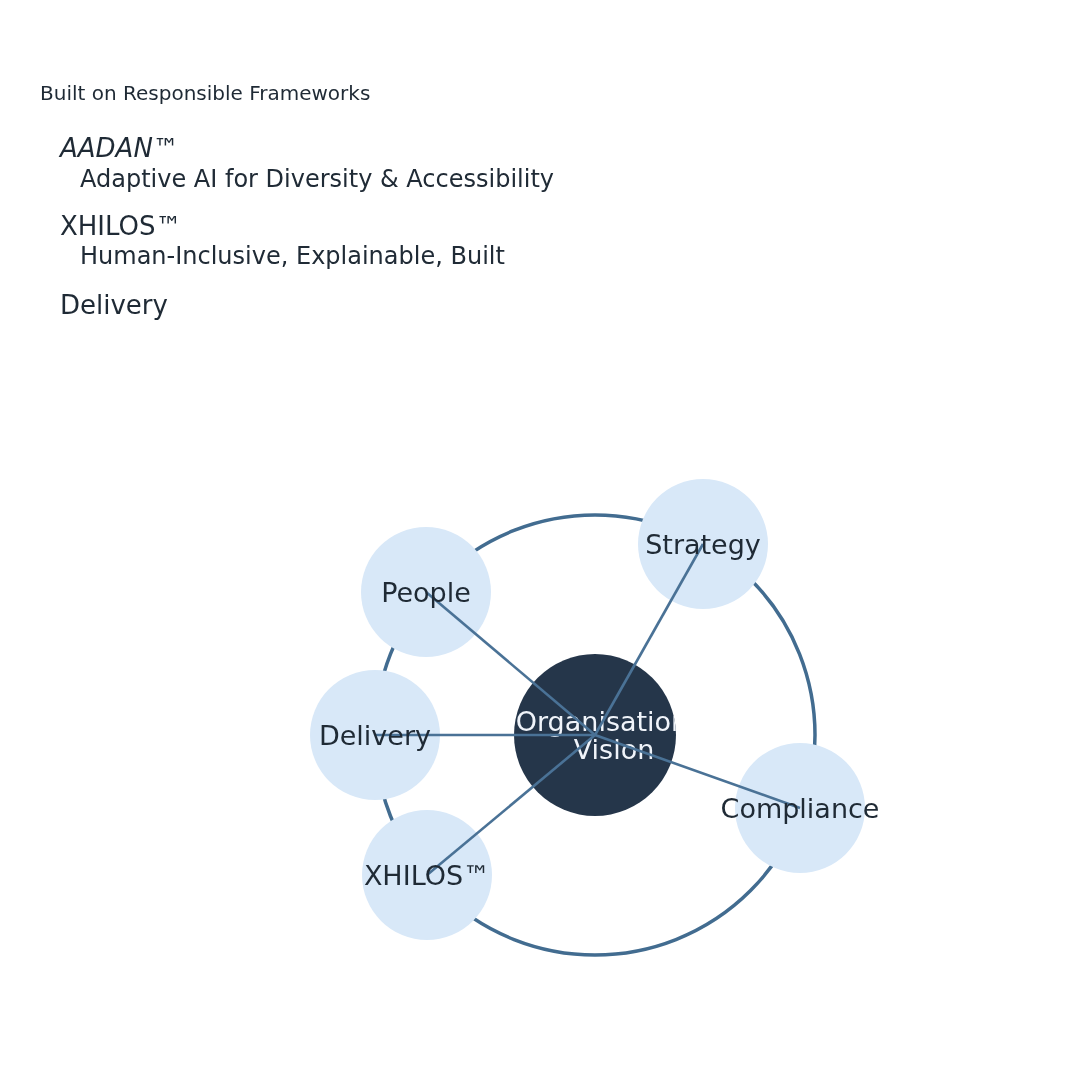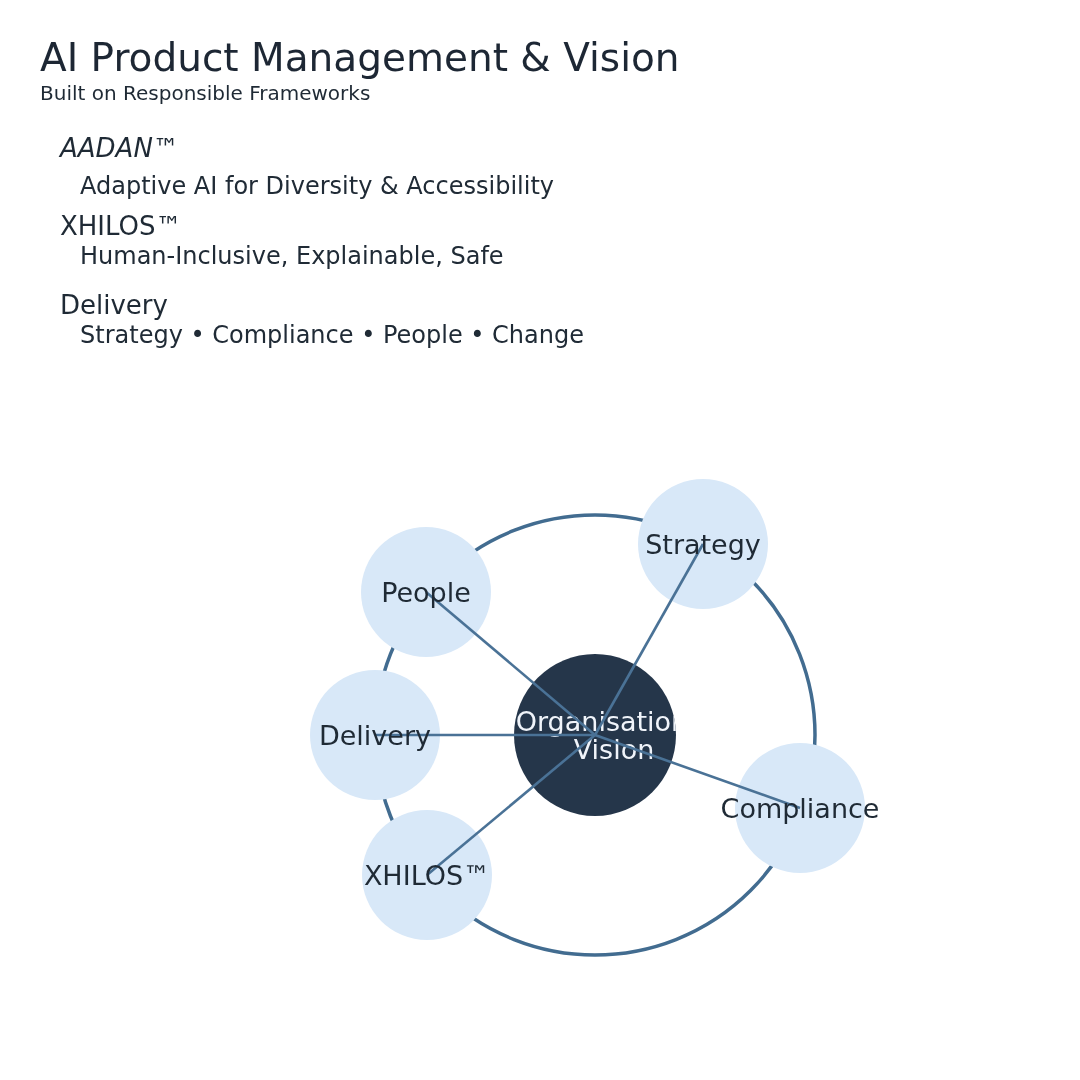--- a/index.html
+++ b/index.html
@@ -18,50 +18,48 @@
   }
   .abs { position: absolute; line-height: 1; white-space: nowrap; }
 
   .title    { left: 40px; top: 38px;  font-size: 39px; color: #1d2734; }
   .subtitle { left: 40px; top: 83px;  font-size: 20px; color: #1f2a35; }
 
   .fw-name   { left: 60px; font-size: 26px; color: #1f2a35; }
   .fw-detail { left: 80px; font-size: 24px; color: #202b36; }
 
   .fw1-name   { top: 135px; font-style: italic; }
-  .fw1-detail { top: 174px; }
+  .fw1-detail { top: 167px; }
   .fw2-name   { top: 213px; }
   .fw2-detail { top: 244px; }
   .fw3-name   { top: 292px; }
   .fw3-detail { top: 323px; }
 
   svg.diagram { position: absolute; left: 0; top: 0; }
   svg.diagram text {
     font-family: "DejaVu Sans", sans-serif;
     font-size: 27px;
   }
   .sat-label { fill: #1f2a35; text-anchor: middle; }
   .hub-label { fill: #f0f4fa; text-anchor: middle; }
 </style>
 </head>
 <body>
 
 <div id="canvas">
 
-  <div class="abs title">AI Product Management &amp; Vision</div>
   <div class="abs subtitle">Built on Responsible Frameworks</div>
 
   <div class="abs fw-name fw1-name">AADAN™</div>
   <div class="abs fw-detail fw1-detail">Adaptive AI for Diversity &amp; Accessibility</div>
 
   <div class="abs fw-name fw2-name">XHILOS™</div>
-  <div class="abs fw-detail fw2-detail">Human-Inclusive, Explainable, Safe</div>
+  <div class="abs fw-detail fw2-detail">Human-Inclusive, Explainable, Built</div>
 
   <div class="abs fw-name fw3-name">Delivery</div>
-  <div class="abs fw-detail fw3-detail">Strategy • Compliance • People • Change</div>
 
   <svg class="diagram" width="1080" height="1080" viewBox="0 0 1080 1080">
 
     <defs>
       <clipPath id="hubClip">
         <circle cx="595" cy="735" r="81"></circle>
       </clipPath>
     </defs>
 
     <circle cx="595" cy="735" r="220" fill="none" stroke="#426c90" stroke-width="3.5"></circle>

